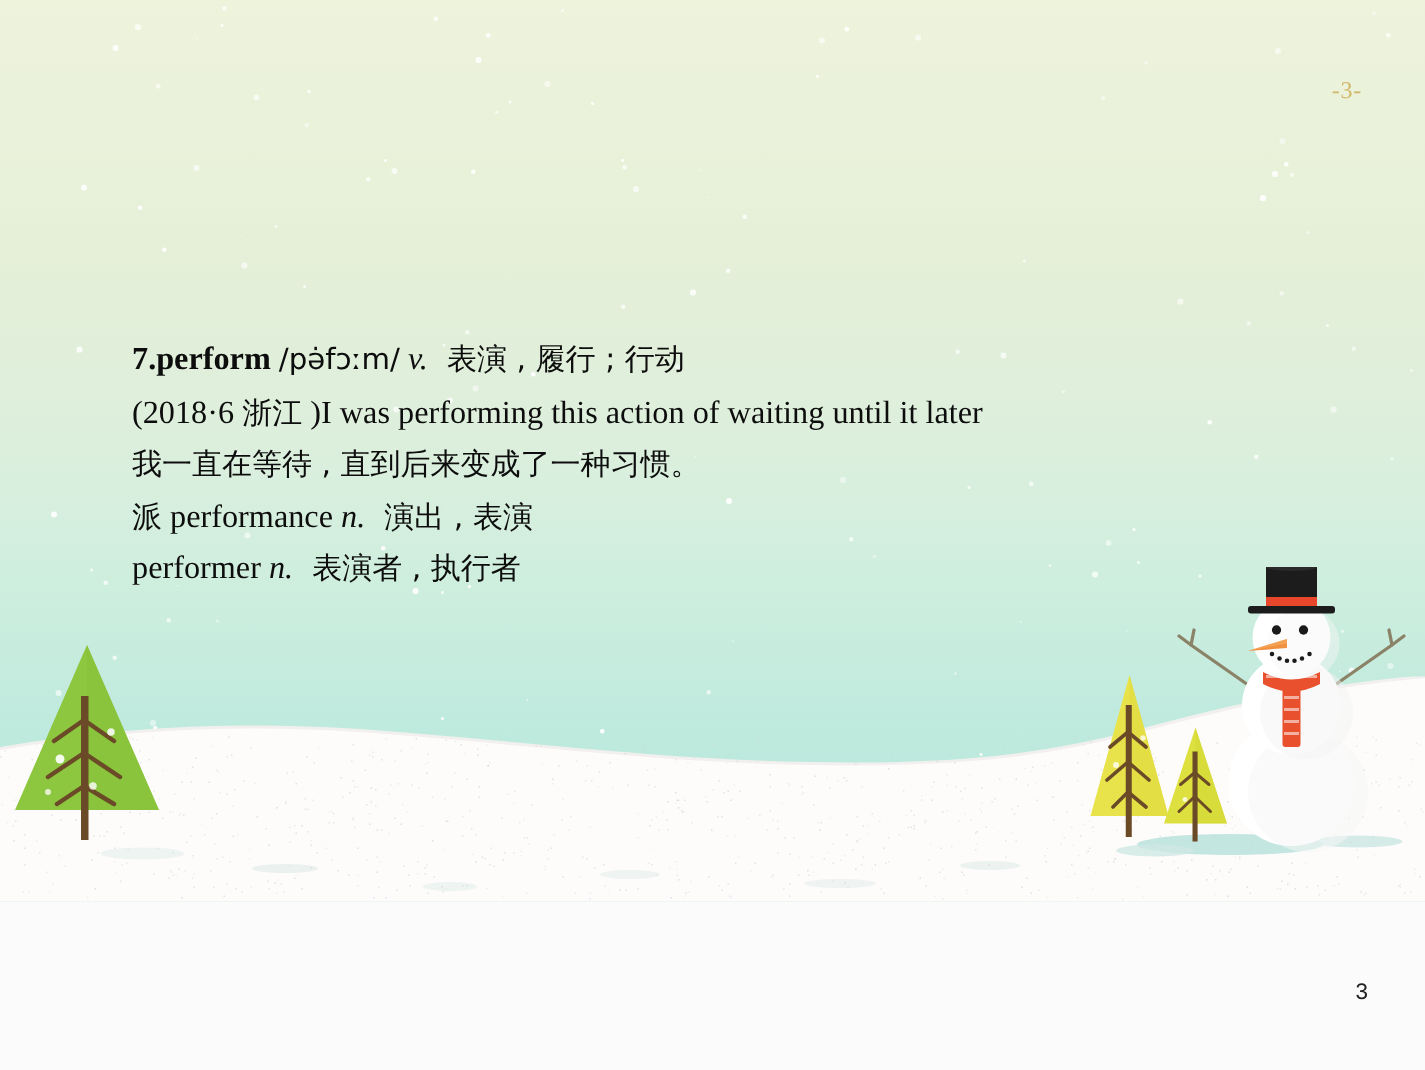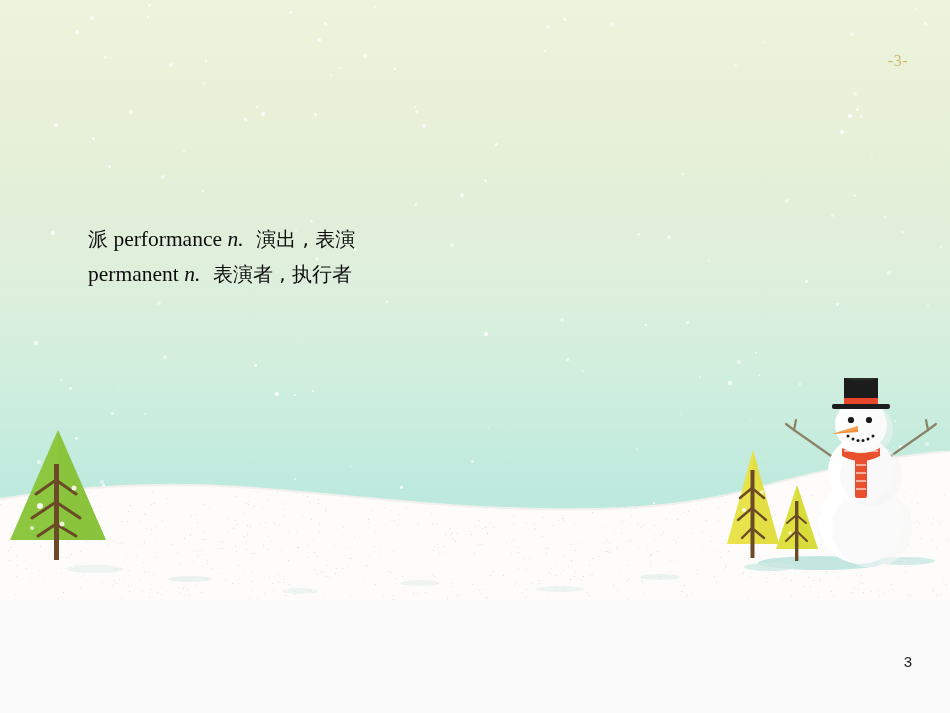--- a/index.html
+++ b/index.html
@@ -1284,22 +1284,25 @@
             <rect x="84" y="110" width="10" height="2"></rect>
             <rect x="72" y="72" width="34" height="2"></rect>
           </g>
         </g>
       </svg>
     </div>
 
     <div class="slide-page-no">-3-</div>
 
     <div class="text-body" id="textBody">
+        <div class="line ln-indent"><span class="bold">7.perform</span><span> </span><span class="phon">/pə̇fɔːm/</span><span> </span><span class="ital">v.</span><span class="cjk">  表演 , 履行 ; 行动</span></div>
+        <div class="line ln-indent"><span>(2018·6 </span><span class="cjk">浙江</span><span> )I was performing this action of waiting until it later</span></div>
+        <div class="line ln-indent"><span class="cjk">我一直在等待 , 直到后来变成了一种习惯。</span></div>
         <div class="line ln-indent"><span class="cjk">派</span><span> performance </span><span class="ital">n.</span><span class="cjk">  演出 , 表演</span></div>
-        <div class="line ln-indent"><span>permanent </span><span class="ital">n.</span><span class="cjk">  表演者 , 执行者</span></div>
+        <div class="line ln-indent"><span>performer </span><span class="ital">n.</span><span class="cjk">  表演者 , 执行者</span></div>
       </div>
 
   </div>
 
   <div class="paper">
     <div class="paper-page-no">3</div>
   </div>
 
 </div>
 

